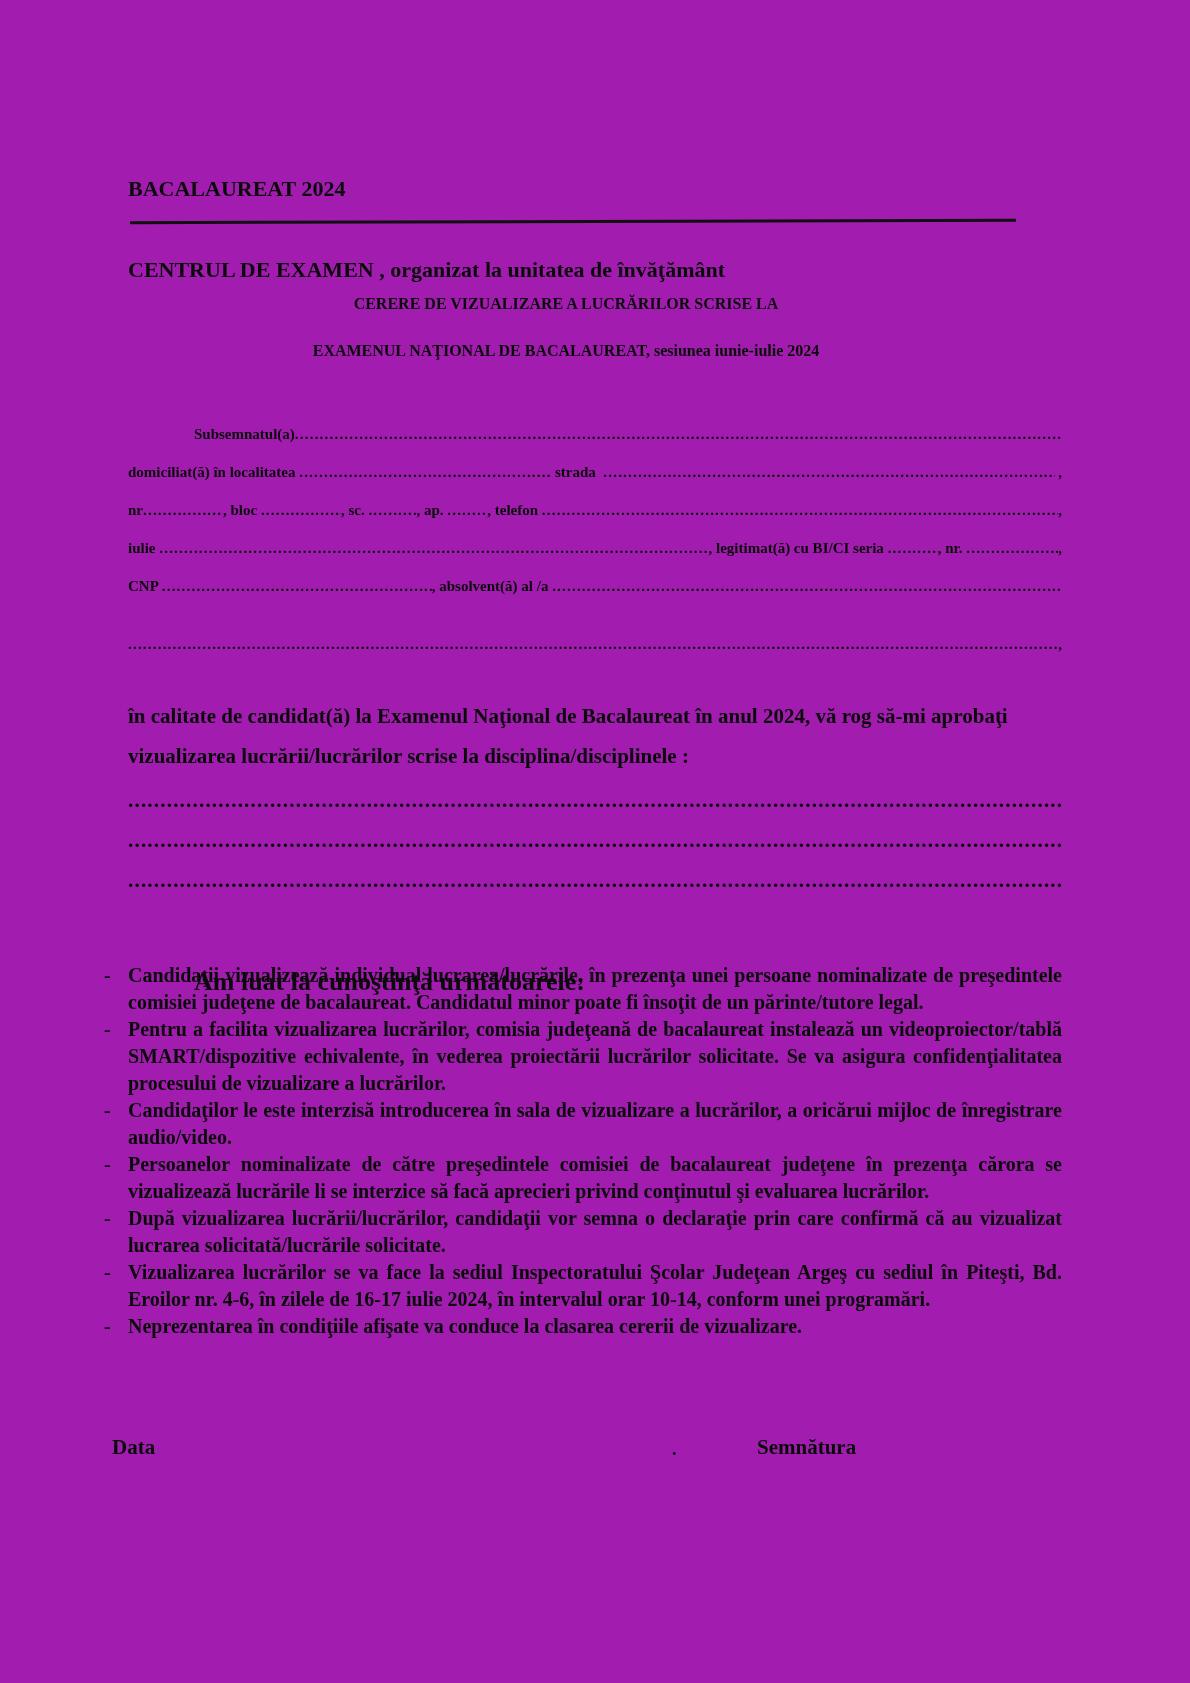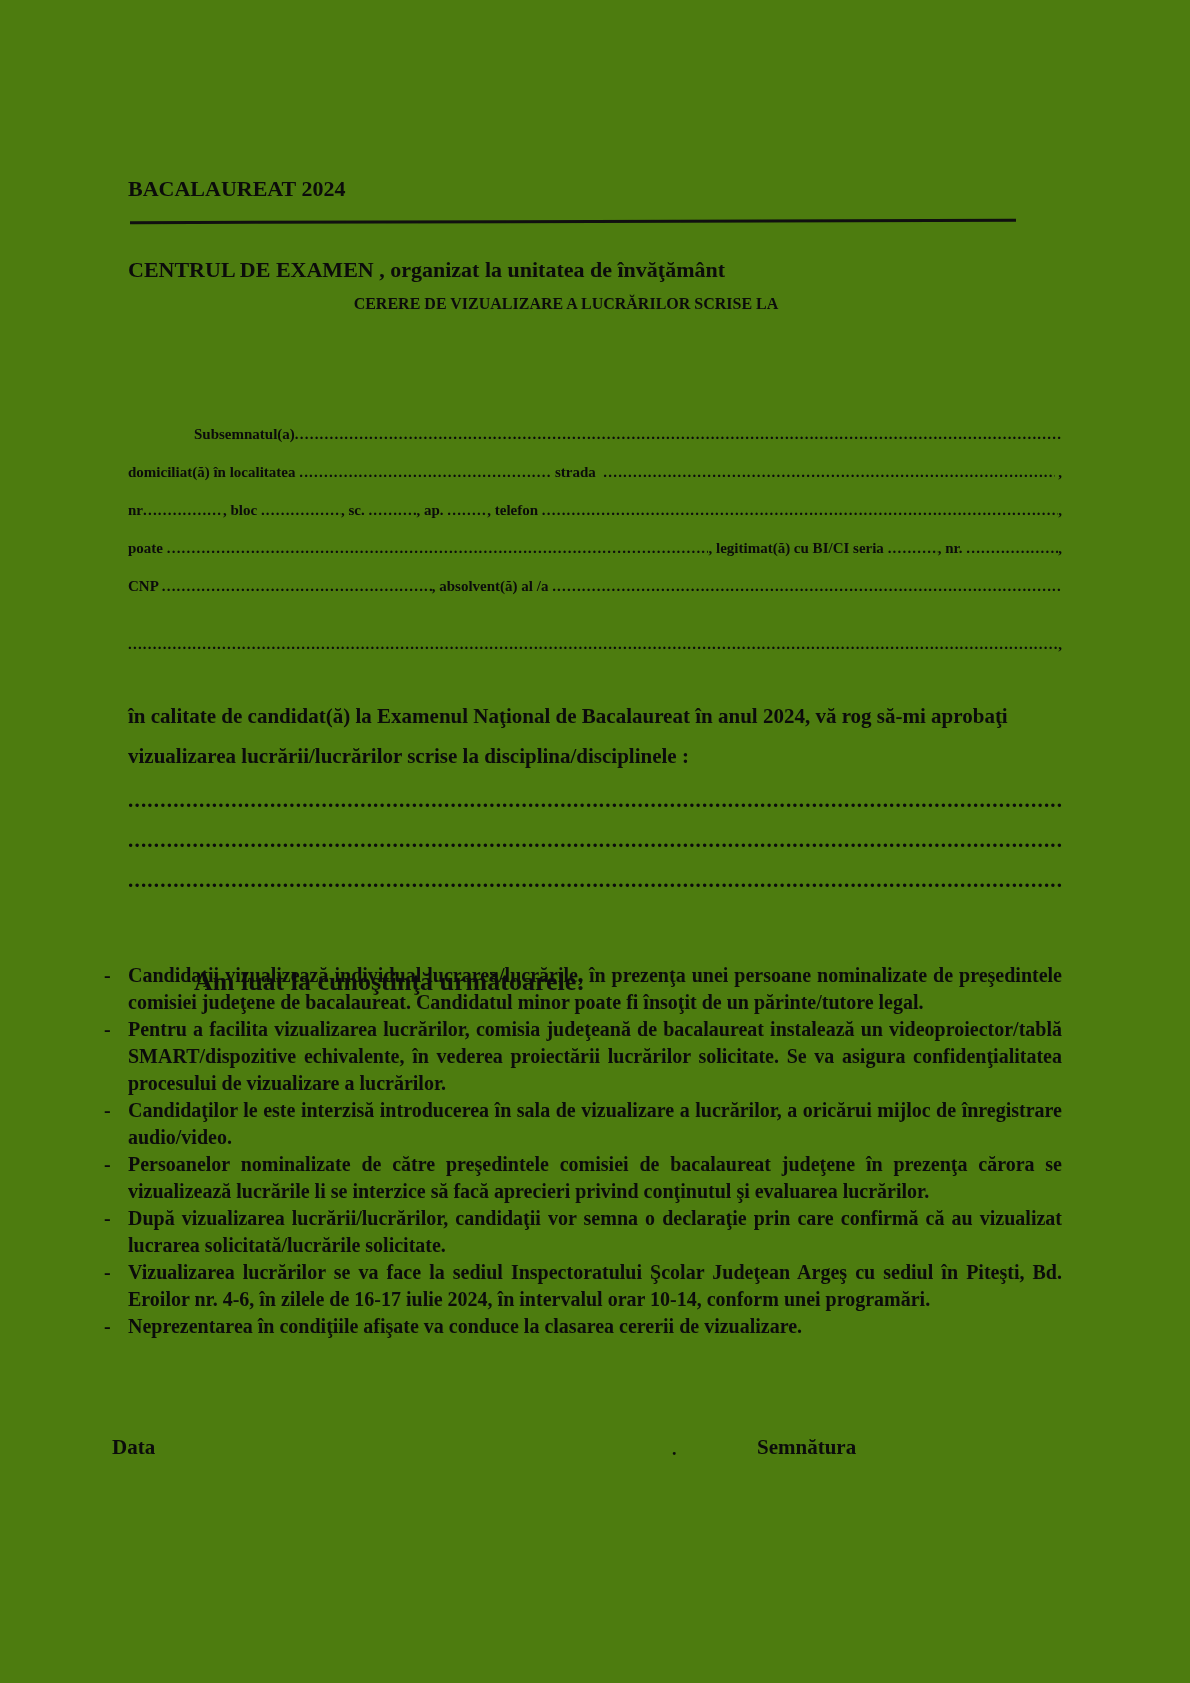--- a/index.html
+++ b/index.html
@@ -1,17 +1,17 @@
 <!DOCTYPE html>
 <html><head>
 <meta charset="utf-8">
 <style>
   html,body{margin:0;padding:0;background:#fff;}
   .page{
-    position:relative;width:1190px;height:1683px;background:#4d7c0f;overflow:hidden;
+    position:relative;width:1190px;height:1683px;background:#a21caf;overflow:hidden;
     font-family:"Liberation Serif","DejaVu Serif",serif;font-weight:700;color:#0b0b0b;
     -webkit-font-smoothing:antialiased;
   }
   .content{position:absolute;left:128px;width:934px;top:0;}
   .header{position:absolute;top:121px;left:0;font-size:22px;line-height:27px;white-space:pre;}
   .rule{position:absolute;top:220px;left:2px;width:886px;height:3px;background:#101010;transform:rotate(-0.15deg);}
   .title{position:absolute;top:280px;left:0;width:876px;text-align:center;font-size:16px;line-height:47px;}
   .form{position:absolute;top:406px;left:0;width:934px;font-size:15px;margin-top:20px;}
   .fline{display:flex;align-items:baseline;height:38px;overflow:hidden;}
   .fline .txt{flex:0 0 auto;white-space:pre;}
@@ -38,20 +38,21 @@
 
     <div class="header">
       <div>BACALAUREAT 2024</div>
       <div>CENTRUL DE EXAMEN , organizat la unitatea de învăţământ</div>
     </div>
 
     <div class="rule"></div>
 
     <div class="title">
       <div>CERERE DE VIZUALIZARE A LUCRĂRILOR SCRISE LA</div>
+      <div>EXAMENUL NAŢIONAL DE BACALAUREAT, sesiunea iunie-iulie 2024</div>
     </div>
 
     <div class="form" id="form-lines">
         <div class="fline" style="padding-left: 66px;">
           <span class="txt">Subsemnatul(a)</span>
           <span class="dots grow">....................................................................................................................................................................................................................................................................................................................................................................................................................................</span>
         </div>
         <div class="fline">
           <span class="txt">domiciliat(ă) în localitatea </span>
           <span class="dots" style="width: 252px;">....................................................................................................................................................................................................................................................................................................................................................................................................................................</span>
@@ -66,21 +67,21 @@
           <span class="dots" style="width: 80px;">....................................................................................................................................................................................................................................................................................................................................................................................................................................</span>
           <span class="txt">, sc. </span>
           <span class="dots" style="width: 48px;">....................................................................................................................................................................................................................................................................................................................................................................................................................................</span>
           <span class="txt">, ap. </span>
           <span class="dots" style="width: 40px;">....................................................................................................................................................................................................................................................................................................................................................................................................................................</span>
           <span class="txt">, telefon </span>
           <span class="dots grow">....................................................................................................................................................................................................................................................................................................................................................................................................................................</span>
           <span class="txt">,</span>
         </div>
         <div class="fline">
-          <span class="txt">poate </span>
+          <span class="txt">iulie </span>
           <span class="dots grow">....................................................................................................................................................................................................................................................................................................................................................................................................................................</span>
           <span class="txt">, legitimat(ă) cu BI/CI seria </span>
           <span class="dots" style="width: 50px;">....................................................................................................................................................................................................................................................................................................................................................................................................................................</span>
           <span class="txt">, nr. </span>
           <span class="dots" style="width: 92px;">....................................................................................................................................................................................................................................................................................................................................................................................................................................</span>
           <span class="txt">,</span>
         </div>
         <div class="fline">
           <span class="txt">CNP </span>
           <span class="dots" style="width: 270px;">....................................................................................................................................................................................................................................................................................................................................................................................................................................</span>

